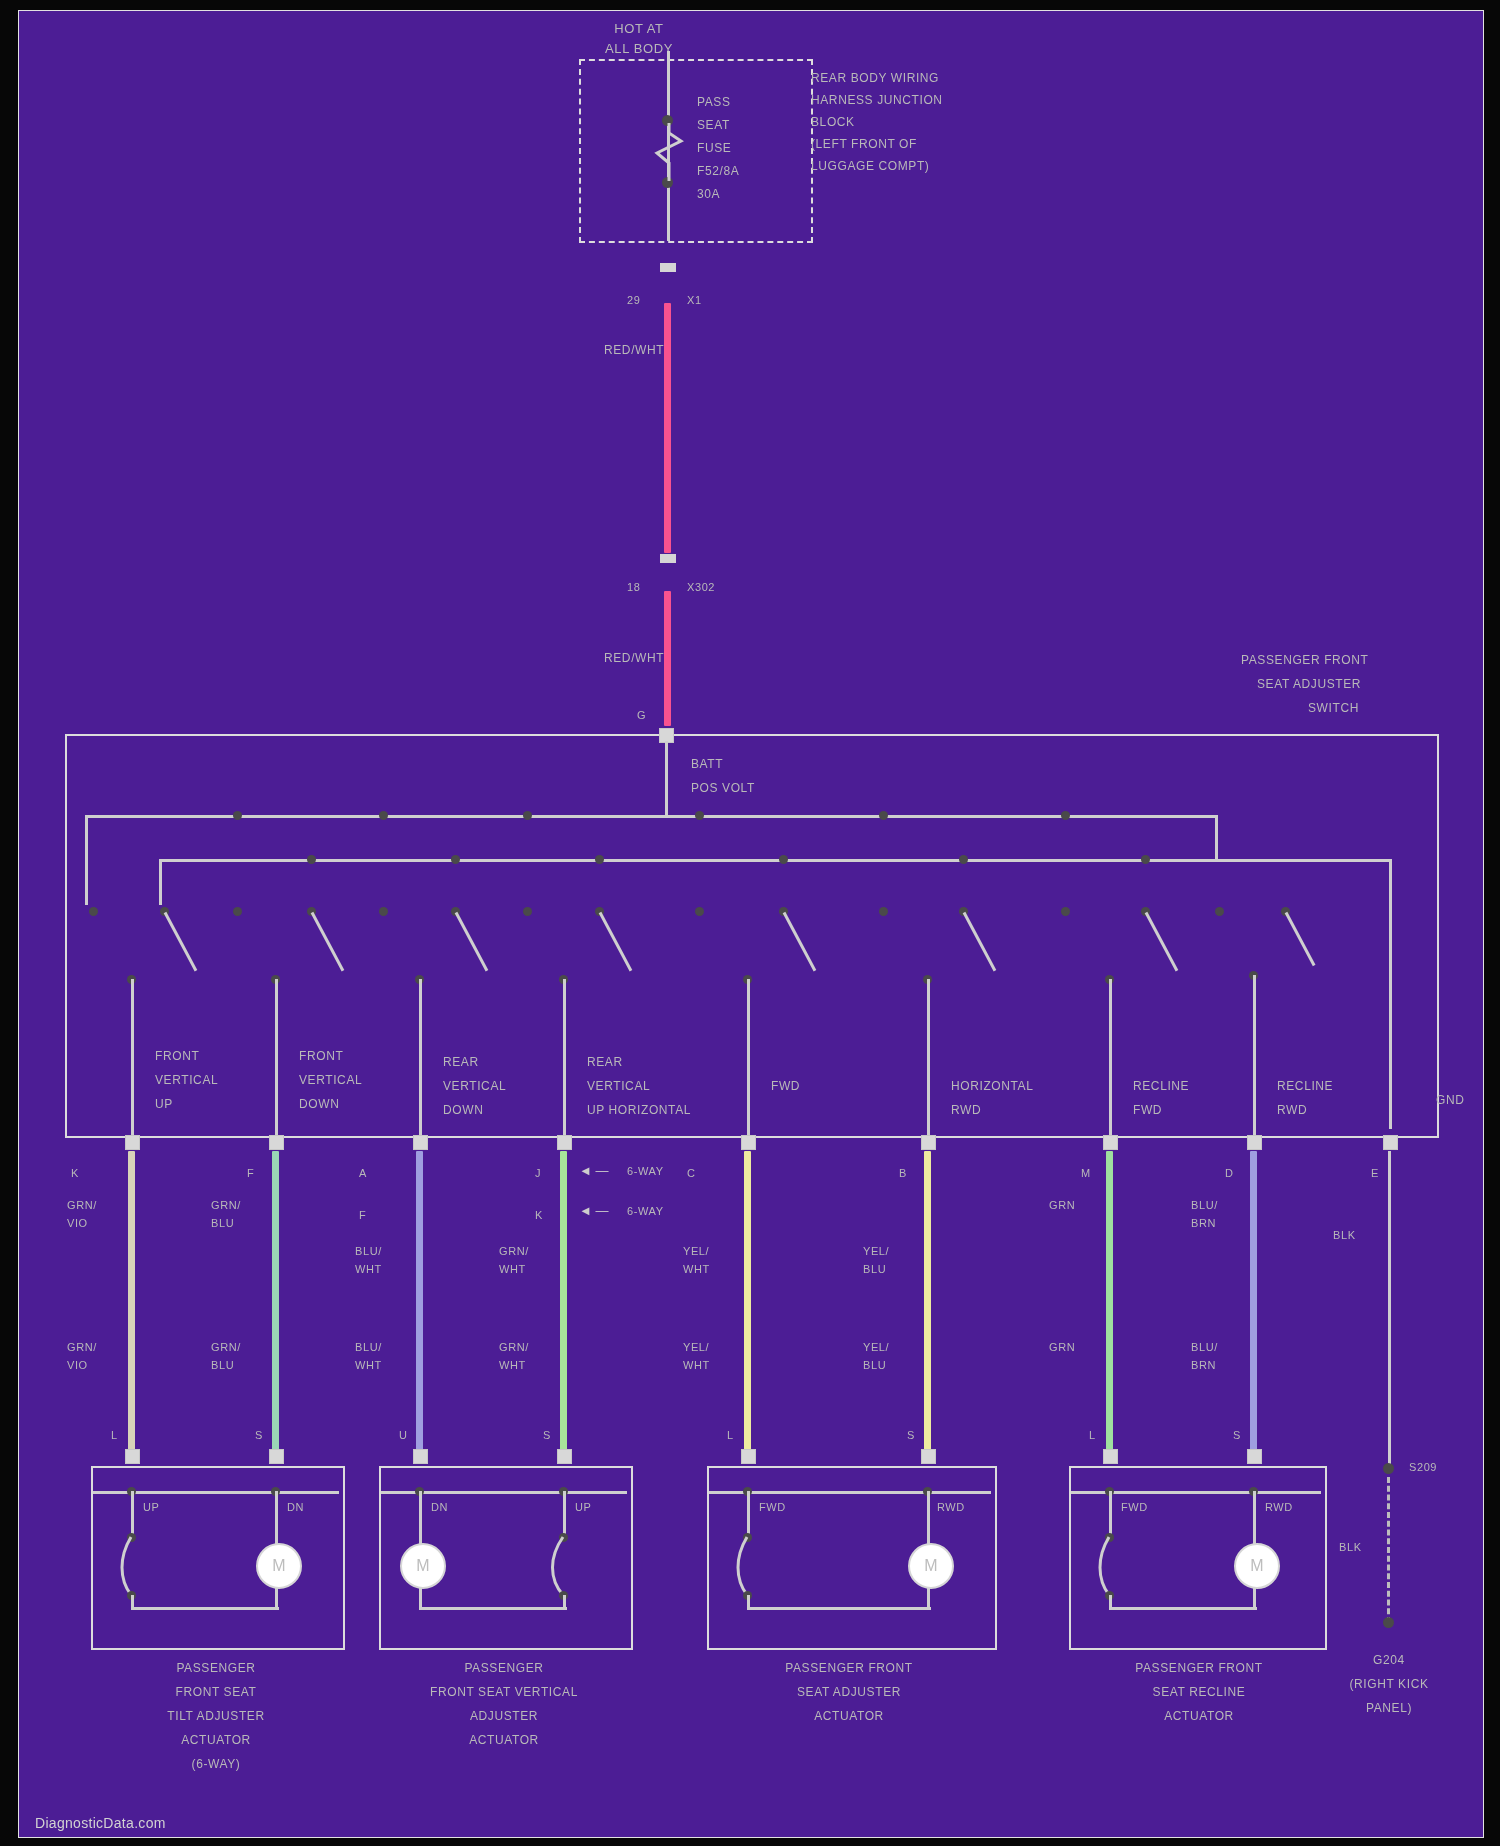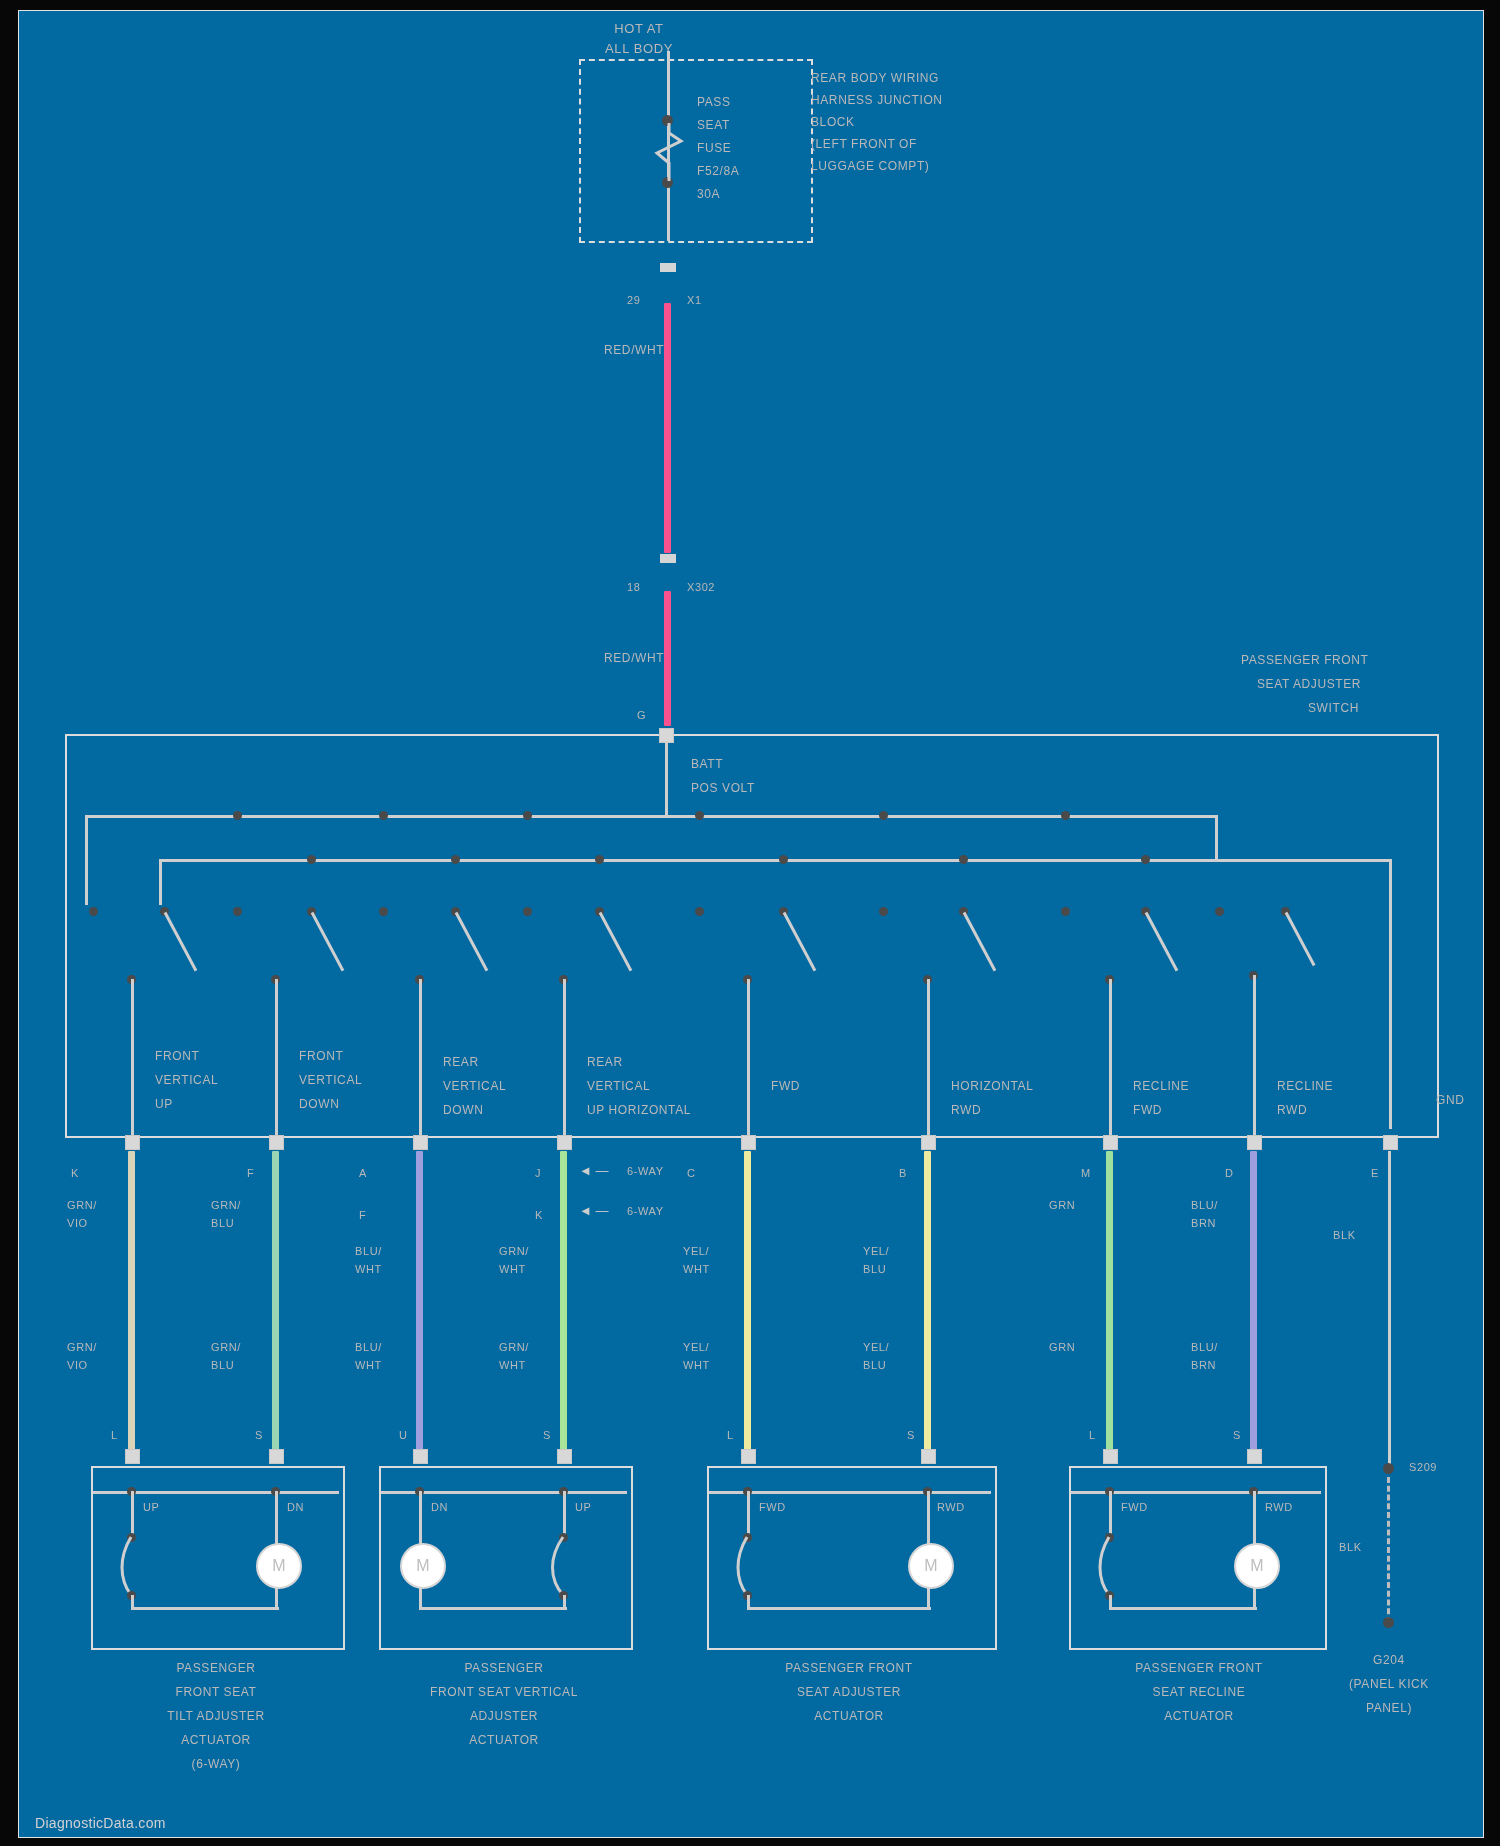--- a/index.html
+++ b/index.html
@@ -7,21 +7,21 @@
   #page{
     position:relative;
     width:1500px;height:1846px;
     background:#070707;
     overflow:hidden;
   }
   #sheet{
     position:absolute;
     left:18px;top:10px;
     width:1464px;height:1826px;
-    background:#0369a1;
+    background:#4c1d95;
     border:1px solid #e2e2e2;
   }
   .lbl{
     position:absolute;
     color:#b9b9b9;
     font-size:13px;
     letter-spacing:.6px;
     line-height:20px;
     white-space:pre;
     font-family:"Liberation Sans",sans-serif;
@@ -394,19 +394,19 @@
   <div class="lbl sm ctr" style="left:1040px;top:1672px;width:280px;">SEAT RECLINE</div>
   <div class="lbl sm ctr" style="left:1040px;top:1696px;width:280px;">ACTUATOR</div>
 
   <div class="dot" style="left:1364px;top:1452px;"></div>
   <div class="lbl xs" style="left:1390px;top:1448px;">S209</div>
   <div class="lbl xs" style="left:1320px;top:1528px;">BLK</div>
   <div class="dashline" style="left:1368px;top:1466px;height:146px;"></div>
   <div class="dot" style="left:1364px;top:1606px;"></div>
 
   <div class="lbl sm ctr" style="left:1290px;top:1640px;width:160px;">G204</div>
-  <div class="lbl sm ctr" style="left:1290px;top:1664px;width:160px;">(PANEL KICK</div>
+  <div class="lbl sm ctr" style="left:1290px;top:1664px;width:160px;">(RIGHT KICK</div>
   <div class="lbl sm ctr" style="left:1290px;top:1688px;width:160px;">PANEL)</div>
 
   <div class="watermark">DiagnosticData.com</div>
 
  </div>
 </div>
 
 </body></html>

